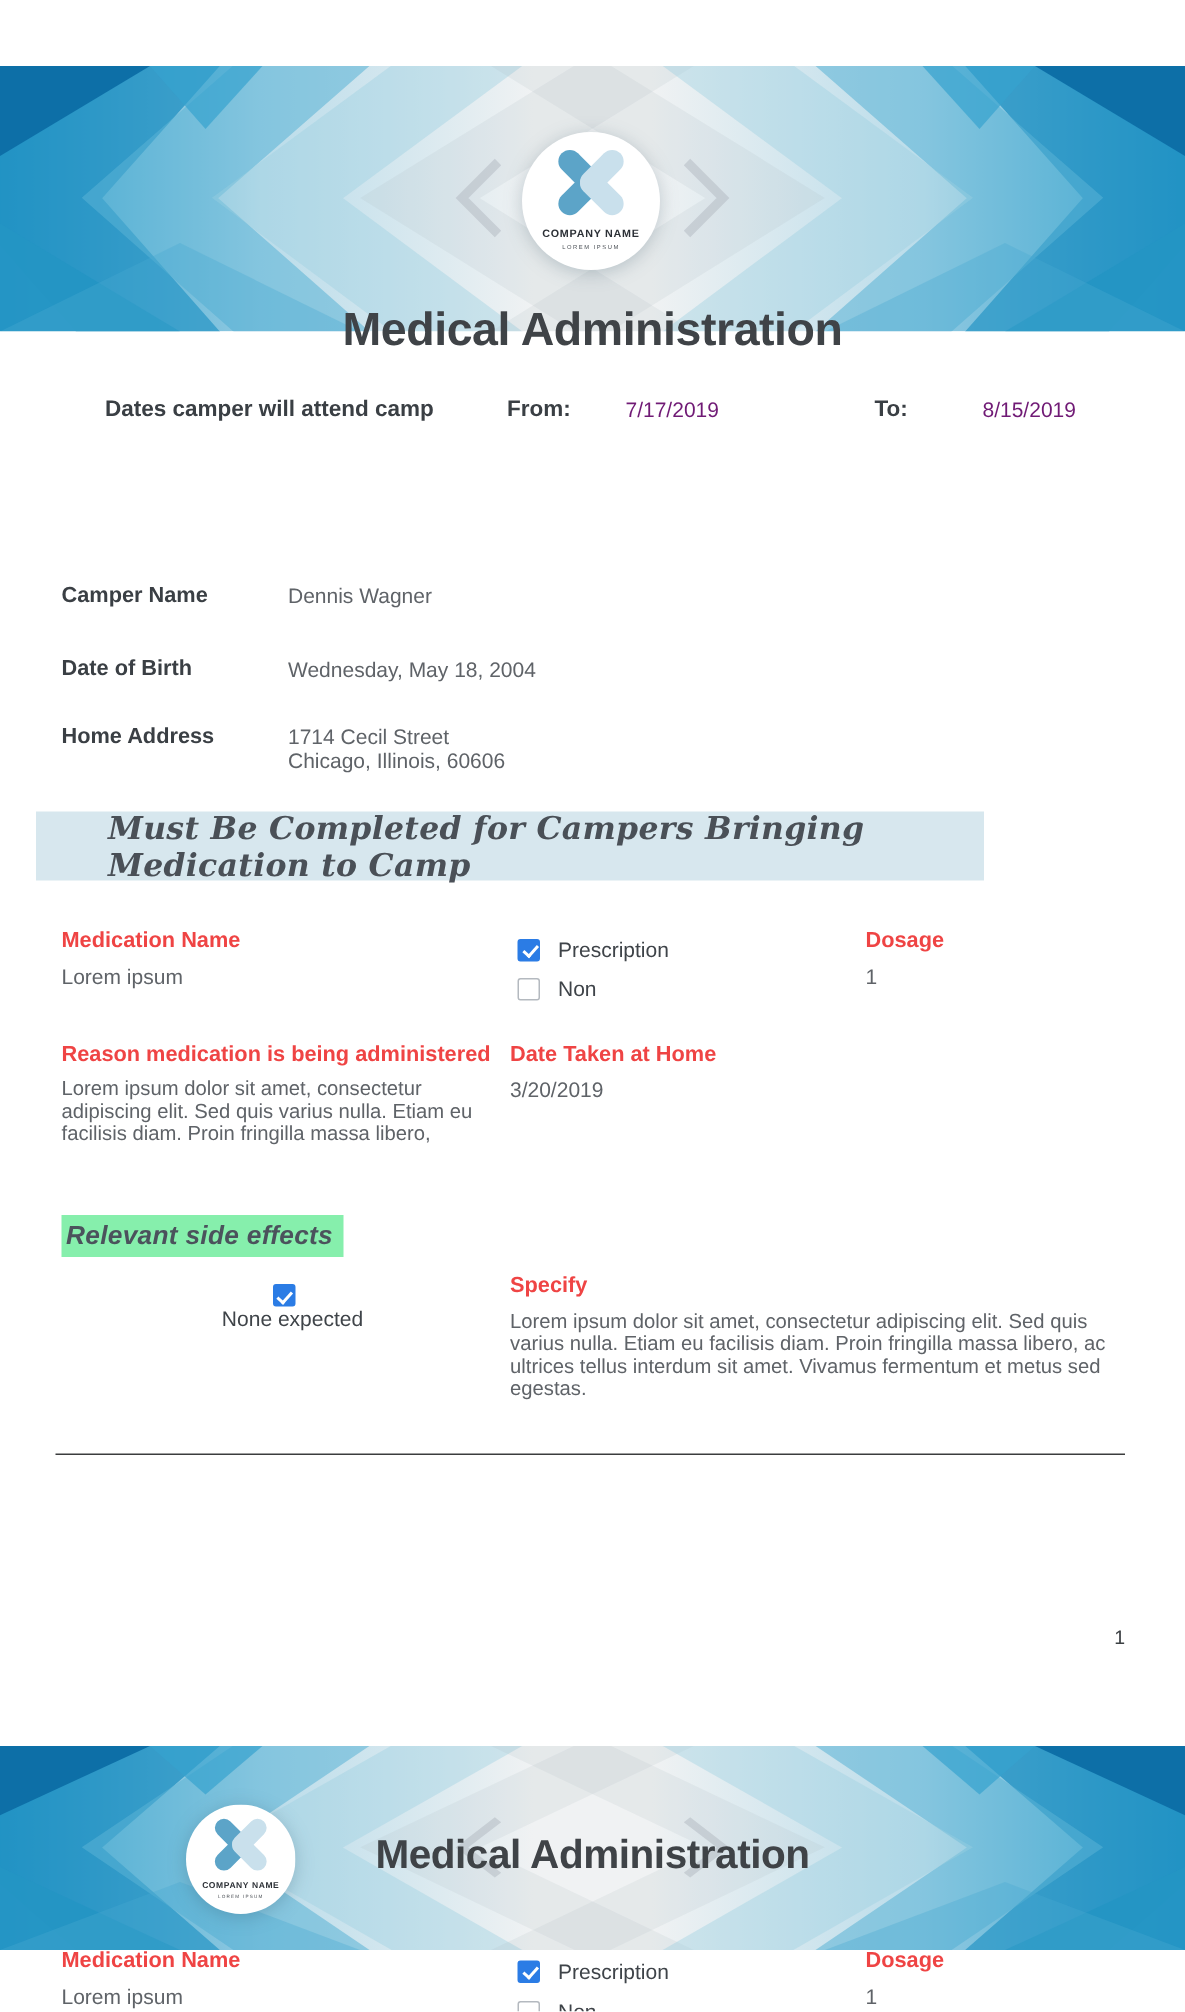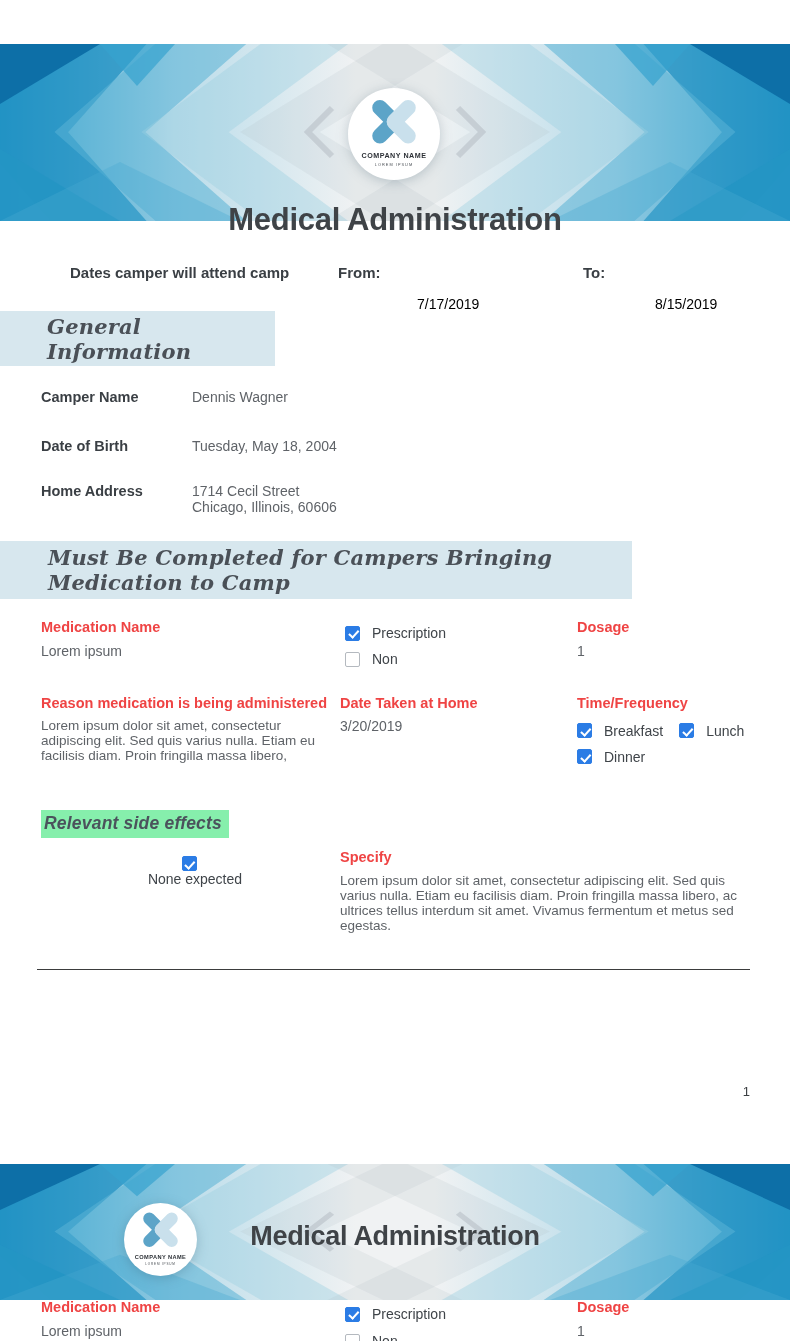--- a/index.html
+++ b/index.html
@@ -32,28 +32,28 @@
     left:0; width:790px; text-align:center;
     font-weight:bold; color:#3f4347; letter-spacing:-0.3px;
   }
   .title-1 { top:202px; font-size:31px; }
   .title-2 { top:57px; font-size:27px; }
 
   
   .dates-row { top:264px; left:0; width:790px; height:22px; }
   .dates-row span { position:absolute; top:0; white-space:nowrap; }
   .lbl-b { font-weight:bold; font-size:15px; color:#3a3f44; }
-  .val   { font-size:14px; color:#000000;margin-top:31px; }
+  .val   { font-size:14px; color:#701a75; }
 
   
   .section-bar {
     left:0; background:#d7e7ee; display:flex; align-items:center;
   }
   .sec-1 { top:311px; width:275px; height:55px; padding-left:47px; }
-  .sec-2 { top:541px; width:632px; height:58px; padding-left:48px; }
+  .sec-2 { top:541px; width:632px; height:46px; padding-left:48px;margin-left:24px; }
   .script-heading {
     font-family:"DejaVu Serif", serif;
     font-style:italic; font-weight:bold;
     font-size:21px; color:#4a5057; letter-spacing:0.2px;
   }
 
   
   .field-row { left:0; width:790px; }
   .field-row .flabel { position:absolute; left:41px; top:0; font-weight:bold; font-size:14.5px; color:#3a3f44; }
   .field-row .fvalue { position:absolute; left:192px; top:1px; font-size:14px; color:#5f6368; white-space:pre-line; line-height:15.5px; }
@@ -144,31 +144,28 @@
   <div class="abs doc-title title-1">Medical Administration</div>
 
   <div class="abs dates-row">
     <span class="lbl-b" style="left:70px;">Dates camper will attend camp</span>
     <span class="lbl-b" style="left:338px;">From:</span>
     <span class="val" style="left:417px; top:1px;">7/17/2019</span>
     <span class="lbl-b" style="left:583px;">To:</span>
     <span class="val" style="left:655px; top:1px;">8/15/2019</span>
   </div>
 
-  <div class="abs section-bar sec-1">
-    <span class="script-heading">General Information</span>
-  </div>
 
   <div class="abs field-row" style="top:389px;">
     <span class="flabel">Camper Name</span>
     <span class="fvalue">Dennis Wagner</span>
   </div>
   <div class="abs field-row" style="top:438px;">
     <span class="flabel">Date of Birth</span>
-    <span class="fvalue">Tuesday, May 18, 2004</span>
+    <span class="fvalue">Wednesday, May 18, 2004</span>
   </div>
   <div class="abs field-row" style="top:483px;">
     <span class="flabel">Home Address</span>
     <span class="fvalue">1714 Cecil Street
 Chicago, Illinois, 60606</span>
   </div>
 
   <div class="abs section-bar sec-2">
     <span class="script-heading">Must Be Completed for Campers Bringing Medication to Camp</span>
   </div>
@@ -195,37 +192,20 @@
   </div>
 
   <div class="abs" style="top:695px; left:0; width:790px; height:90px;">
     <div class="col1">
       <div class="blabel">Reason medication is being administered</div>
       <div class="para" style="margin-top:5px;">Lorem ipsum dolor sit amet, consectetur adipiscing elit. Sed quis varius nulla. Etiam eu facilisis diam. Proin fringilla massa libero,</div>
     </div>
     <div class="col2b">
       <div class="blabel">Date Taken at Home</div>
       <div class="gval" style="margin-top:5px;">3/20/2019</div>
-    </div>
-    <div class="col3">
-      <div class="blabel">Time/Frequency</div>
-      <div style="display:flex; margin-top:10px;">
-        <div class="cb-row">
-          <span class="cb checked"></span>
-          <span class="cb-label">Breakfast</span>
-        </div>
-        <div class="cb-row" style="margin-left:16px;">
-          <span class="cb checked"></span>
-          <span class="cb-label">Lunch</span>
-        </div>
-      </div>
-      <div class="cb-row" style="margin-top:10px;">
-        <span class="cb checked"></span>
-        <span class="cb-label">Dinner</span>
-      </div>
     </div>
   </div>
 
   <div class="abs sidefx">Relevant side effects</div>
 
   <div class="abs" style="top:849px; left:0; width:790px; height:100px;">
     <div class="col1">
       <div class="cb-row" style="margin-top:7px;flex-direction:column;">
         <span class="cb checked"></span>
         <span class="cb-label">None expected</span>

